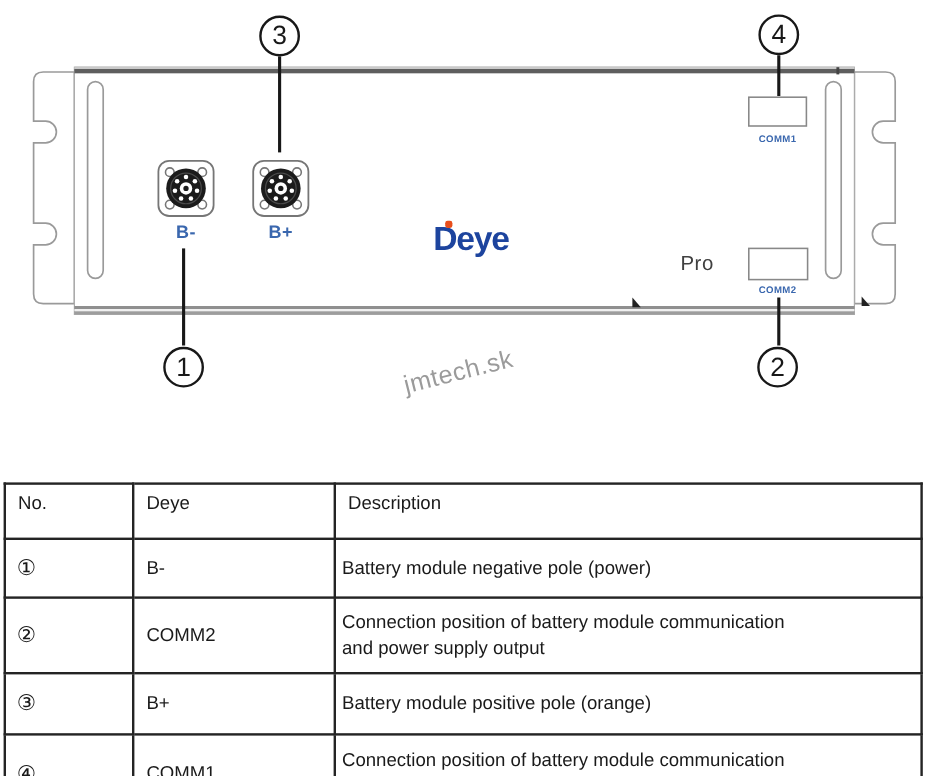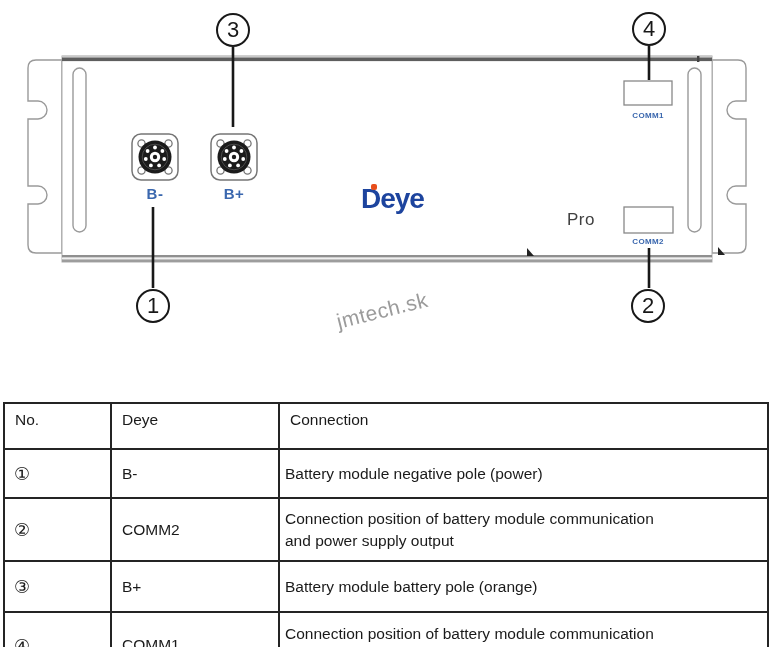--- a/index.html
+++ b/index.html
@@ -185,38 +185,38 @@
 <table class="spec-table">
   <colgroup>
     <col class="col-no">
       <col class="col-name">
       <col class="col-desc">
   </colgroup>
   <thead>
     <tr>
       <th>No.</th>
       <th>Deye</th>
-      <th>Connection</th>
+      <th>Description</th>
     </tr>
   </thead>
   <tbody>
     <tr class="row-h1">
       <td class="no-cell">①</td>
       <td class="name-cell">B-</td>
       <td class="desc-cell"><span>Battery module negative pole (power)</span></td>
     </tr>
     <tr class="row-h2">
       <td class="no-cell">②</td>
       <td class="name-cell">COMM2</td>
       <td class="desc-cell"><span>Connection position of battery module communication and power supply output</span></td>
     </tr>
     <tr class="row-h3">
       <td class="no-cell">③</td>
       <td class="name-cell">B+</td>
-      <td class="desc-cell"><span>Battery module battery pole (orange)</span></td>
+      <td class="desc-cell"><span>Battery module positive pole (orange)</span></td>
     </tr>
     <tr class="row-h4">
       <td class="no-cell">④</td>
       <td class="name-cell">COMM1</td>
       <td class="desc-cell"><span>Connection position of battery module communication and power supply input</span></td>
     </tr>
   </tbody>
 </table>
 
 </body></html>

